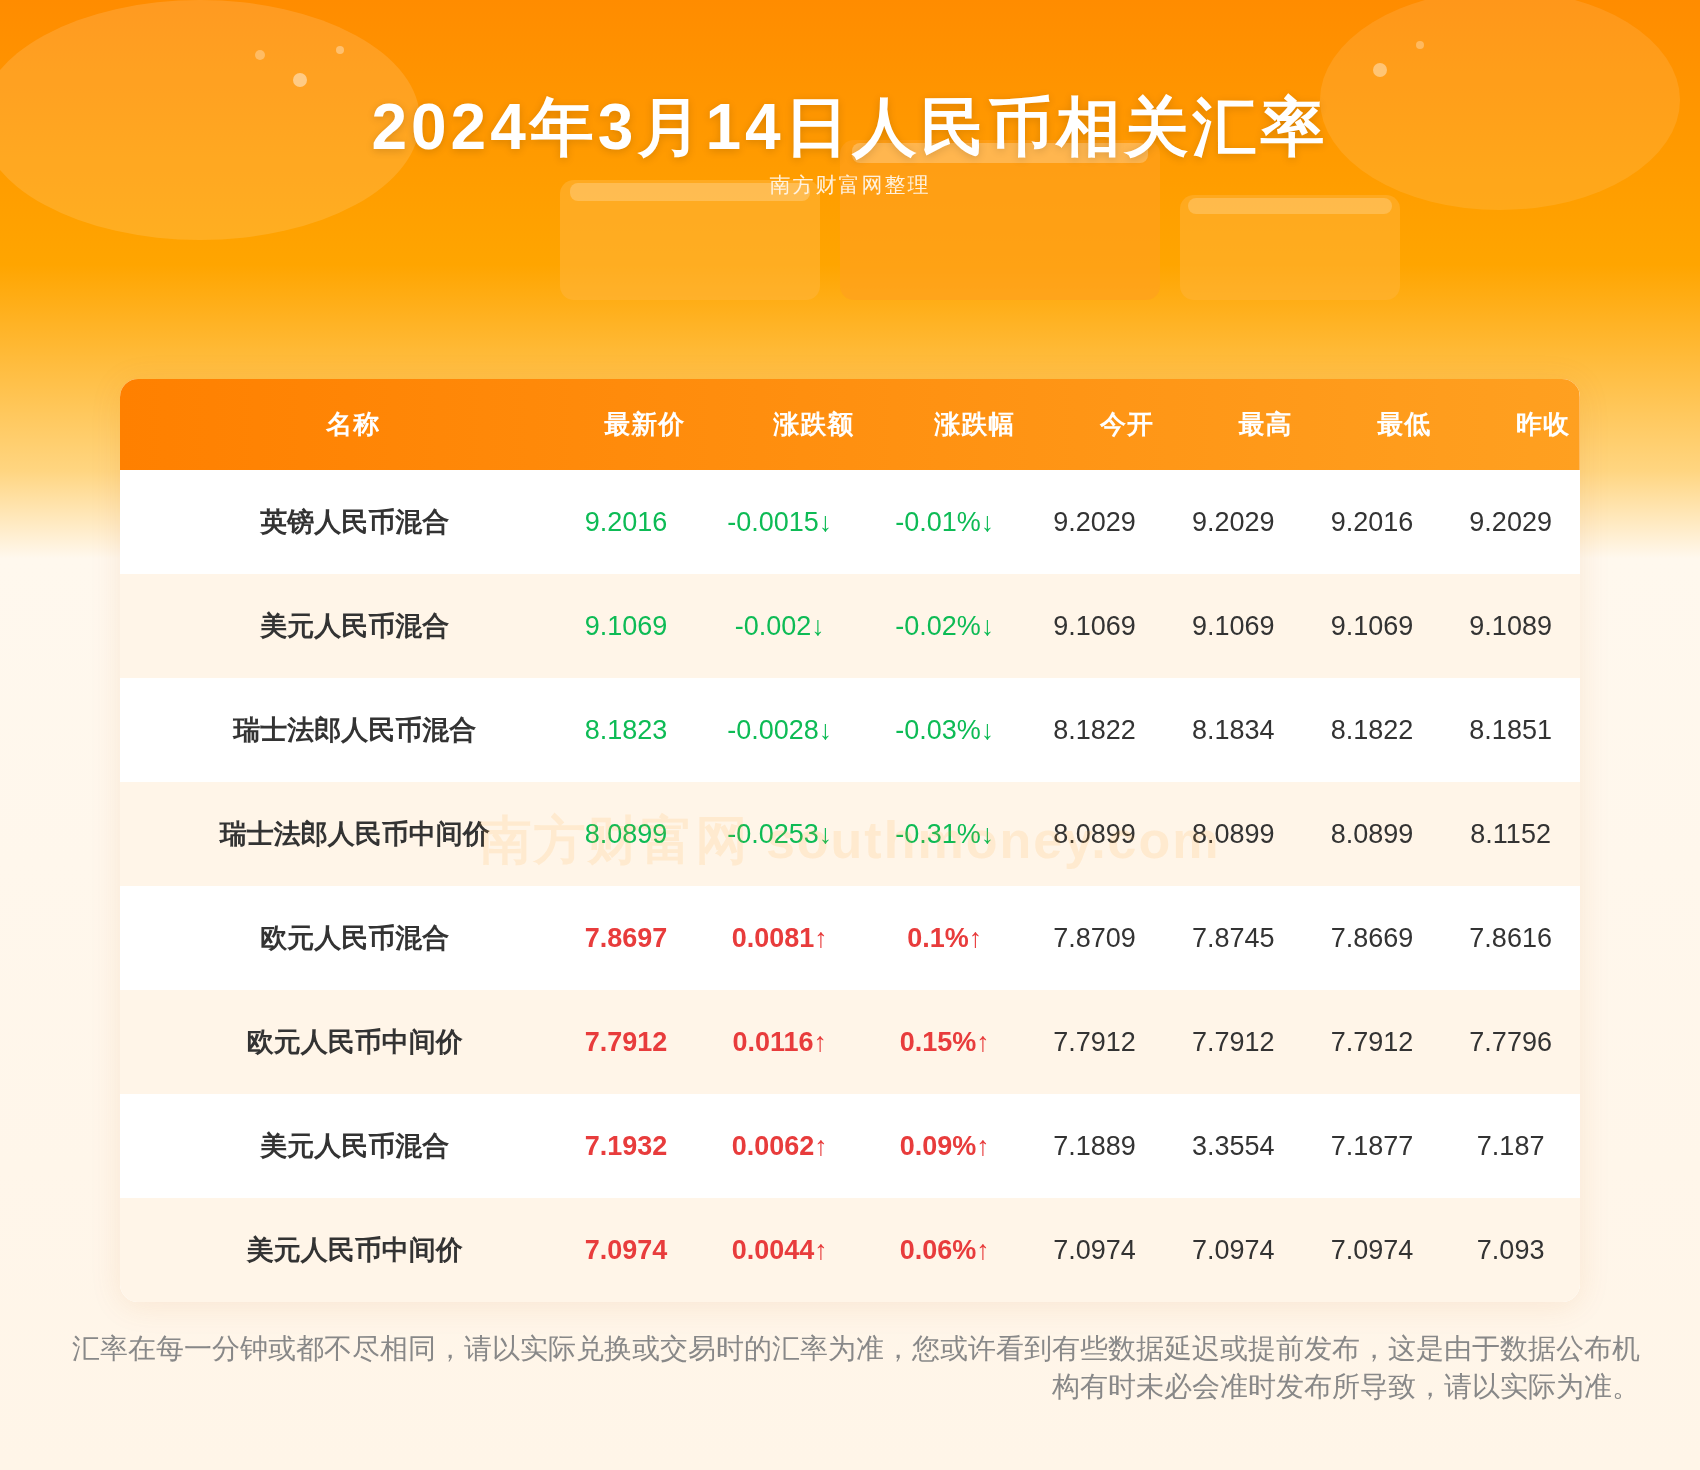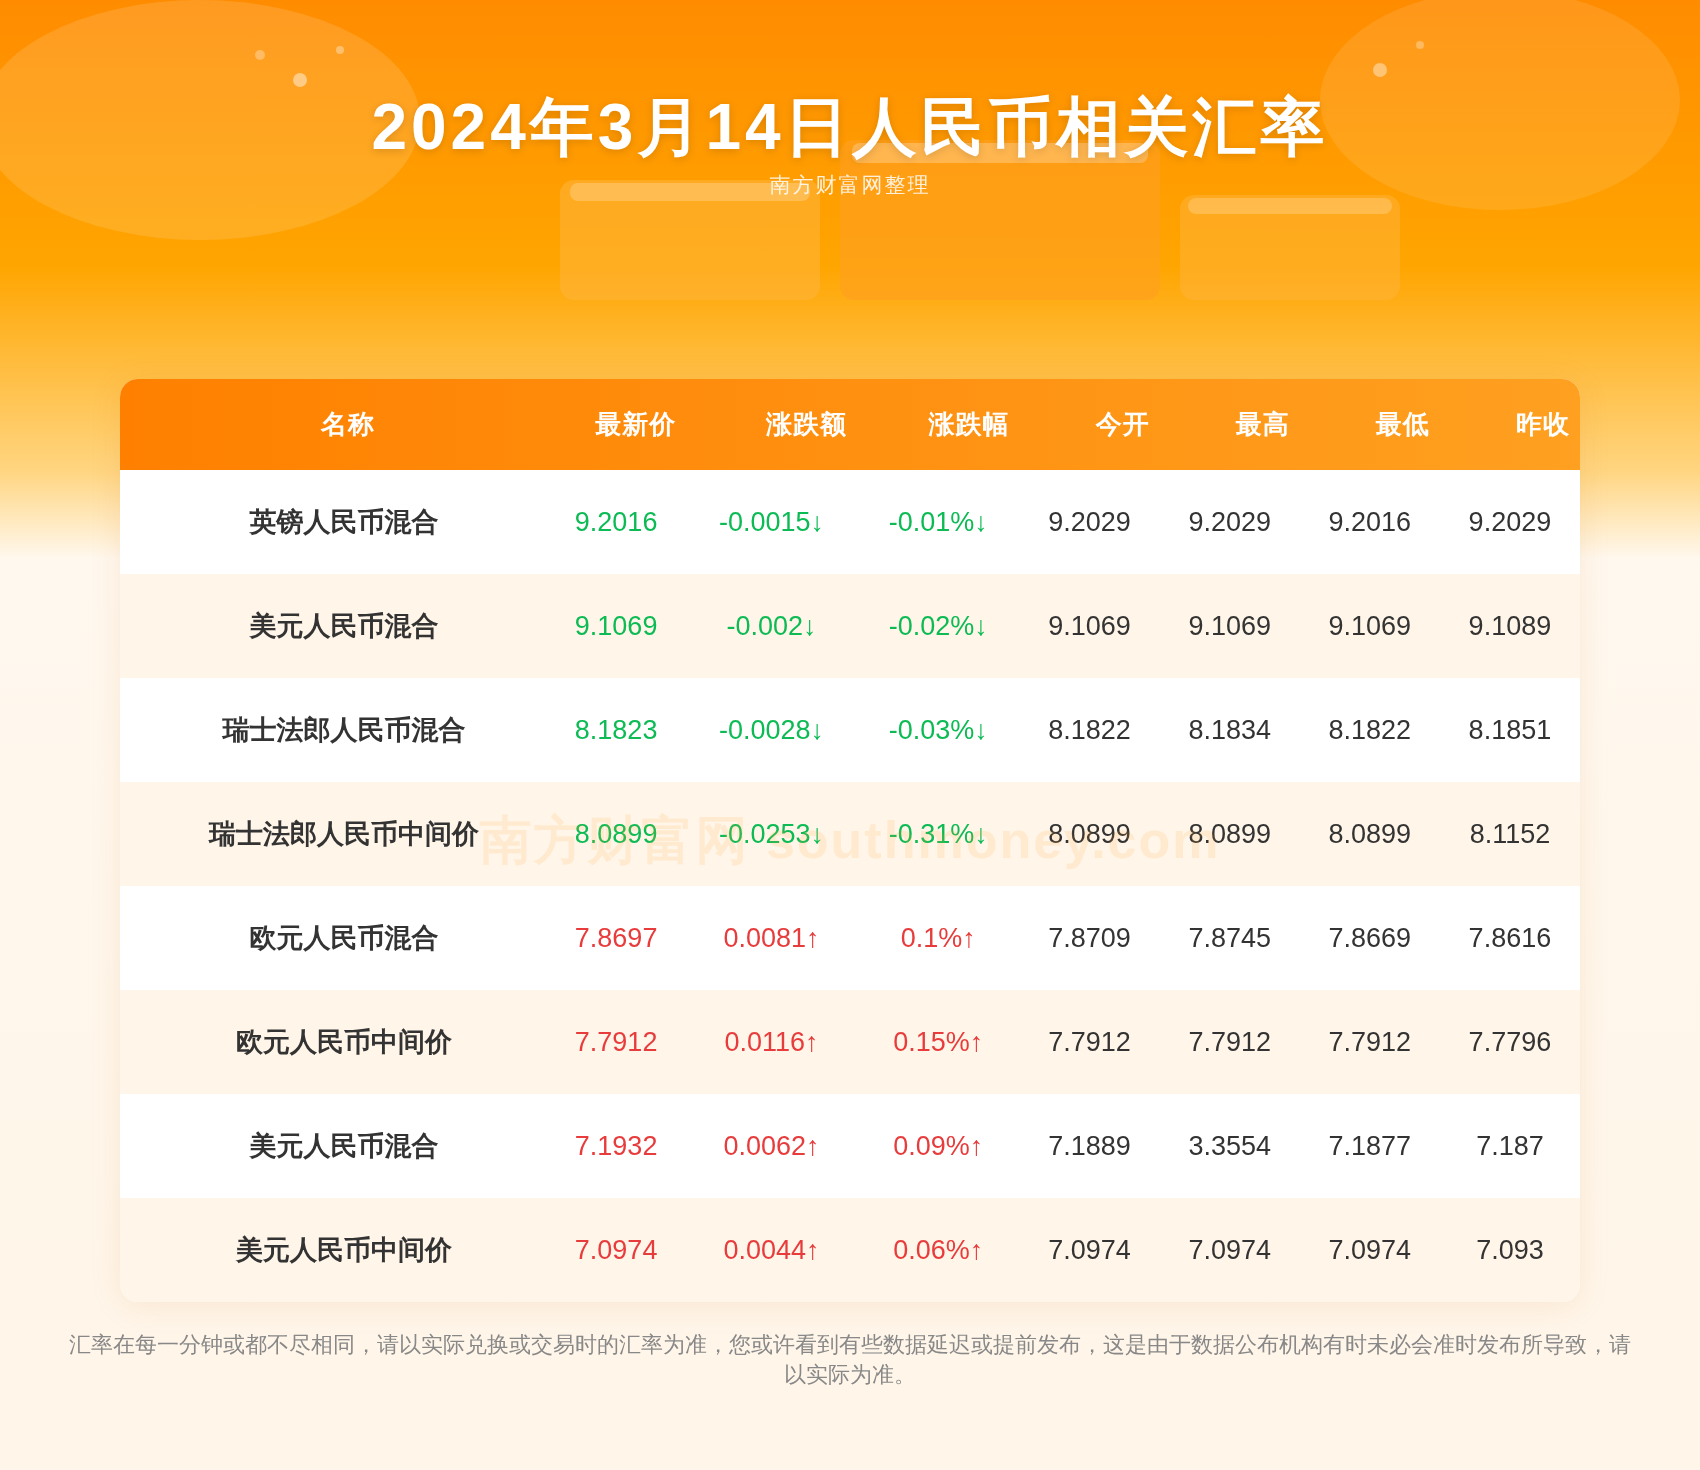--- a/index.html
+++ b/index.html
@@ -104,25 +104,25 @@
       font-size: 27px;
       text-align: center;
       padding: 34px 10px;
       color: #333;
       font-weight: 500;
     }
     tbody td:first-child {
       font-size: 27px;
       color: #333;
       font-weight: 600;
-      padding-left: 32px;
+      padding-left: 43px;
     }
 
     .val-green { color: #0DBB55; }
-    .val-red { color: #E83C3C; }
+    .val-red { color: #E83C3C; font-weight: bold; }
     .val-black { color: #333; }
 
     
     .watermark {
       position: absolute;
       top: 50%;
       left: 50%;
       transform: translate(-50%, -50%);
       font-size: 52px;
       color: rgba(255,160,40,0.13);
@@ -130,23 +130,23 @@
       white-space: nowrap;
       pointer-events: none;
       z-index: 10;
       letter-spacing: 2px;
     }
 
     
     .footer-note {
       width: 100%;
       padding: 28px 60px 28px 60px;
-      font-size: 22px;
+      font-size: 28px;
       color: #888;
-      text-align: center;
+      text-align: right;
       position: relative;
       z-index: 3;
     }
   </style>
 </head>
 <body>
 
 <div class="container">
 
   <div class="bg-shapes">

